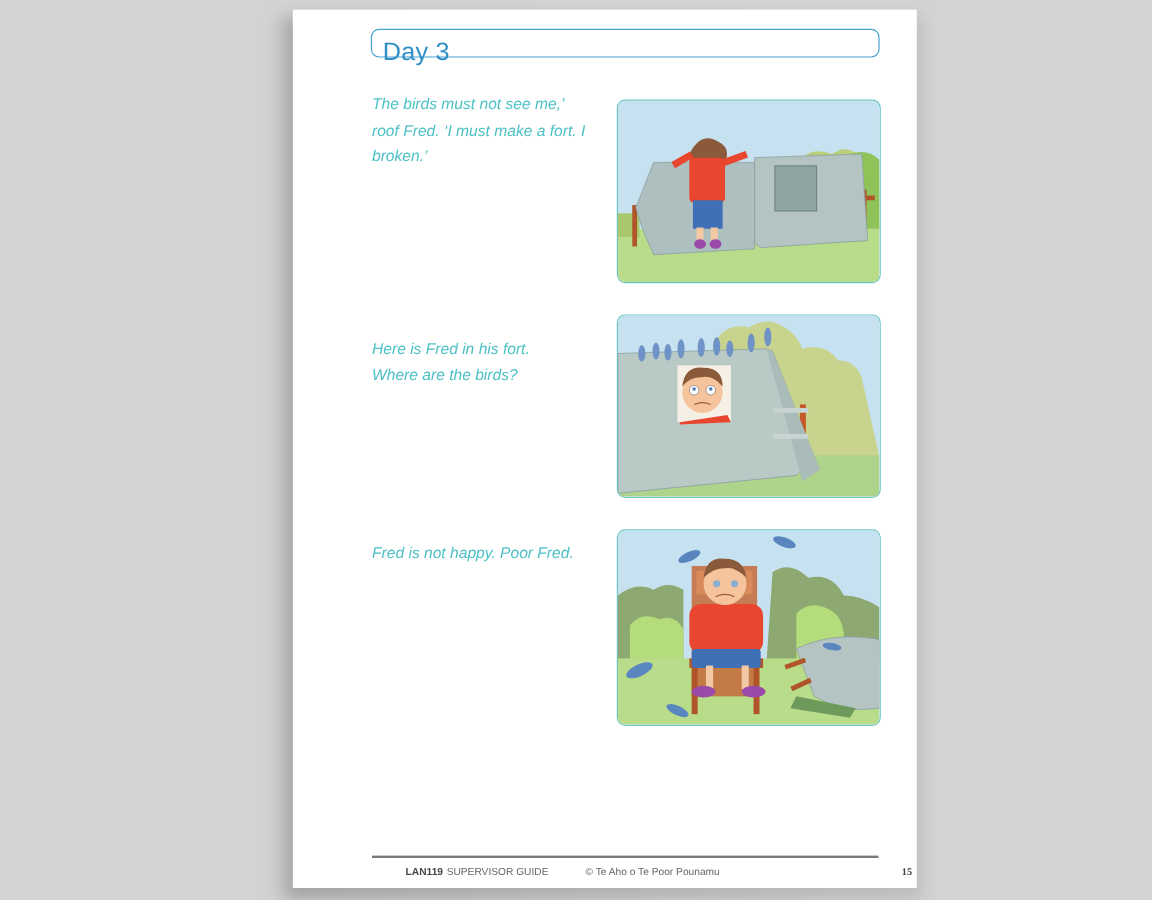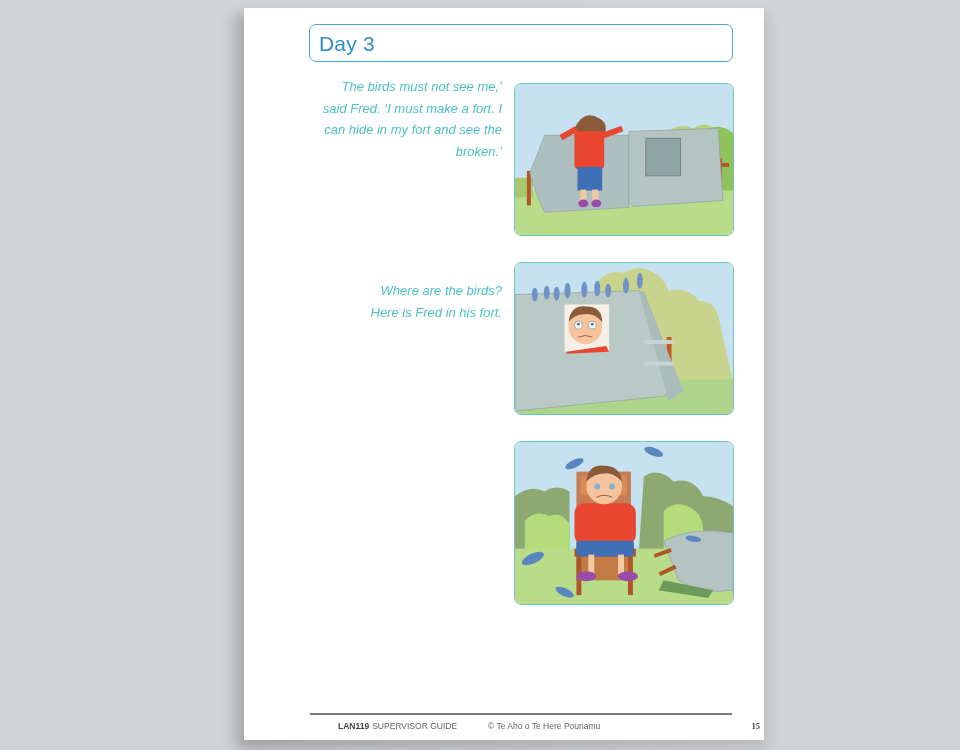--- a/index.html
+++ b/index.html
@@ -12,33 +12,33 @@
   .page-shadow {
     position:absolute; left:228px; top:14px; width:540px; height:736px;
     background:linear-gradient(to right, rgba(0,0,0,0) 0px, rgba(0,0,0,0.22) 16px, rgba(0,0,0,0.1) 100%);
     filter:blur(6px);
   }
   .page {
     position:absolute; left:244px; top:8px; width:520px; height:732px;
     background:#ffffff;
   }
   .title-box {
-    position:absolute; left:65px; top:16px; width:424px; height:38px;
+    position:absolute; left:65px; top:16px; width:424px; height:24px;
     border:1.5px solid #4aa3d4; border-radius:7px; box-sizing:border-box;
   }
   .title-text {
     position:absolute; left:9px; top:7px;
     font-size:21px; color:#2f8fc6; letter-spacing:0.2px;
   }
   .story {
     position:absolute; left:66px; width:192px;
     font-style:italic; font-size:13px; line-height:18.5px;
     color:#4cc0c4;
   }
-  .story .line { display:block; margin-bottom:3px;text-align:right; }
+  .story .line { display:block; margin-bottom:3px; }
   .panel {
     position:absolute; left:270px; width:220px;
     border:1.5px solid #6cc6c8; border-radius:7px; overflow:hidden;
     box-sizing:border-box;
   }
   .panel svg { display:block; width:100%; height:100%; }
   .footer-rule {
     position:absolute; left:66px; top:705px; width:422px; height:2px;
     background:#7a7a7a;
   }
@@ -57,22 +57,21 @@
 <div class="page-shadow"></div>
 
 <div class="page">
 
   <div class="title-box">
     <span class="title-text">Day 3</span>
   </div>
 
   <div class="story" style="top:70px;">
     <span class="line">The birds must not see me,’</span>
-    <span class="line">said Fred. ‘I must make a fort. I</span>
-    <span class="line">can hide in my fort and see the</span>
+    <span class="line">roof Fred. ‘I must make a fort. I</span>
     <span class="line">broken.’</span>
   </div>
   <div class="panel" style="top:75px;height:153px;">
     <svg viewBox="0 0 220 153" preserveAspectRatio="none">
       <rect x="0" y="0" width="220" height="153" fill="#c6e1ef"></rect>
       <path d="M150,55 q10,-18 30,-10 q15,-10 25,5 q10,-5 15,10 L220,110 L150,110 Z" fill="#b9cf7a"></path>
       <path d="M195,45 q15,-5 25,5 L220,110 L190,110 Z" fill="#8fc35a"></path>
       <rect x="0" y="108" width="220" height="45" fill="#b8dc8a"></rect>
       <rect x="0" y="95" width="18" height="20" fill="#a9c76c"></rect>
       <rect x="12" y="88" width="4" height="35" fill="#b0552a"></rect>
@@ -87,22 +86,22 @@
       <rect x="87" y="48" width="22" height="6" fill="#e8462f" transform="rotate(-20 92 50)"></rect>
       <rect x="63" y="84" width="25" height="24" fill="#3f6fb5"></rect>
       <rect x="66" y="107" width="6" height="12" fill="#f3c9a5"></rect>
       <rect x="78" y="107" width="6" height="12" fill="#f3c9a5"></rect>
       <ellipse cx="69" cy="121" rx="5" ry="4" fill="#9a4aa8"></ellipse>
       <ellipse cx="82" cy="121" rx="5" ry="4" fill="#9a4aa8"></ellipse>
     </svg>
   </div>
 
   <div class="story" style="top:274px;">
+    <span class="line">Here is Fred in his fort.</span>
     <span class="line">Where are the birds?</span>
-    <span class="line">Here is Fred in his fort.</span>
   </div>
   <div class="panel" style="top:254px;height:153px;">
     <svg viewBox="0 0 220 153" preserveAspectRatio="none">
       <rect x="0" y="0" width="220" height="153" fill="#c6e1ef"></rect>
       <path d="M80,25 q10,-20 30,-15 q15,-10 30,0 q10,5 15,18 q20,-5 30,10 q15,0 20,15 L220,120 L80,120 Z" fill="#c8d48e"></path>
       <rect x="0" y="118" width="220" height="35" fill="#aed38a"></rect>
       <rect x="153" y="75" width="5" height="35" fill="#c45a2a"></rect>
       <path d="M0,32 L125,28 L130,30 L165,120 L150,135 L0,150 Z" fill="#b8c9c6" stroke="#8ea2a2" stroke-width="0.7"></path>
       <path d="M125,28 L130,30 L170,130 L155,140 Z" fill="#a9bcb9"></path>
       <rect x="130" y="78" width="30" height="4" fill="#c8d4d2"></rect>
@@ -124,20 +123,21 @@
         <ellipse cx="70" cy="27" rx="3" ry="8"></ellipse>
         <ellipse cx="83" cy="26" rx="3" ry="8"></ellipse>
         <ellipse cx="94" cy="28" rx="3" ry="7"></ellipse>
         <ellipse cx="112" cy="23" rx="3" ry="8"></ellipse>
         <ellipse cx="126" cy="18" rx="3" ry="8"></ellipse>
       </g>
     </svg>
   </div>
 
   <div class="story" style="top:444px;">
+    <span class="line">Fred is not happy. Poor Fred.</span>
   </div>
   <div class="panel" style="top:433px;height:164px;">
     <svg viewBox="0 0 220 164" preserveAspectRatio="none">
       <rect x="0" y="0" width="220" height="164" fill="#c6e1ef"></rect>
       <path d="M0,55 q15,-12 30,-5 q12,-8 25,0 L55,110 L0,110 Z" fill="#8ea872"></path>
       <path d="M130,35 q15,-10 30,5 q20,-5 30,15 q15,0 30,10 L220,110 L125,110 Z" fill="#8ea872"></path>
       <path d="M10,80 q10,-12 25,-5 q12,-5 20,8 L55,110 L10,110 Z" fill="#b4dc7a"></path>
       <path d="M150,70 q12,-12 28,-3 q10,5 12,20 L190,110 L150,110 Z" fill="#b4dc7a"></path>
       <rect x="0" y="108" width="220" height="56" fill="#b8dc8a"></rect>
       <rect x="62" y="30" width="55" height="110" fill="#c46a3a" opacity="0.85"></rect>
@@ -166,17 +166,17 @@
         <ellipse cx="18" cy="118" rx="12" ry="5" transform="rotate(-25 18 118)"></ellipse>
         <ellipse cx="50" cy="152" rx="10" ry="4" transform="rotate(25 50 152)"></ellipse>
         <ellipse cx="180" cy="98" rx="8" ry="3" transform="rotate(10 180 98)"></ellipse>
       </g>
     </svg>
   </div>
 
   <div class="footer-rule"></div>
   <div class="footer">
     <span class="code">LAN119</span><span class="guide">SUPERVISOR GUIDE</span>
-    <span class="copy">© Te Aho o Te Here Pounamu</span>
+    <span class="copy">© Te Aho o Te Poor Pounamu</span>
     <span class="pgnum">15</span>
   </div>
 
 </div>
 
 </body></html>

